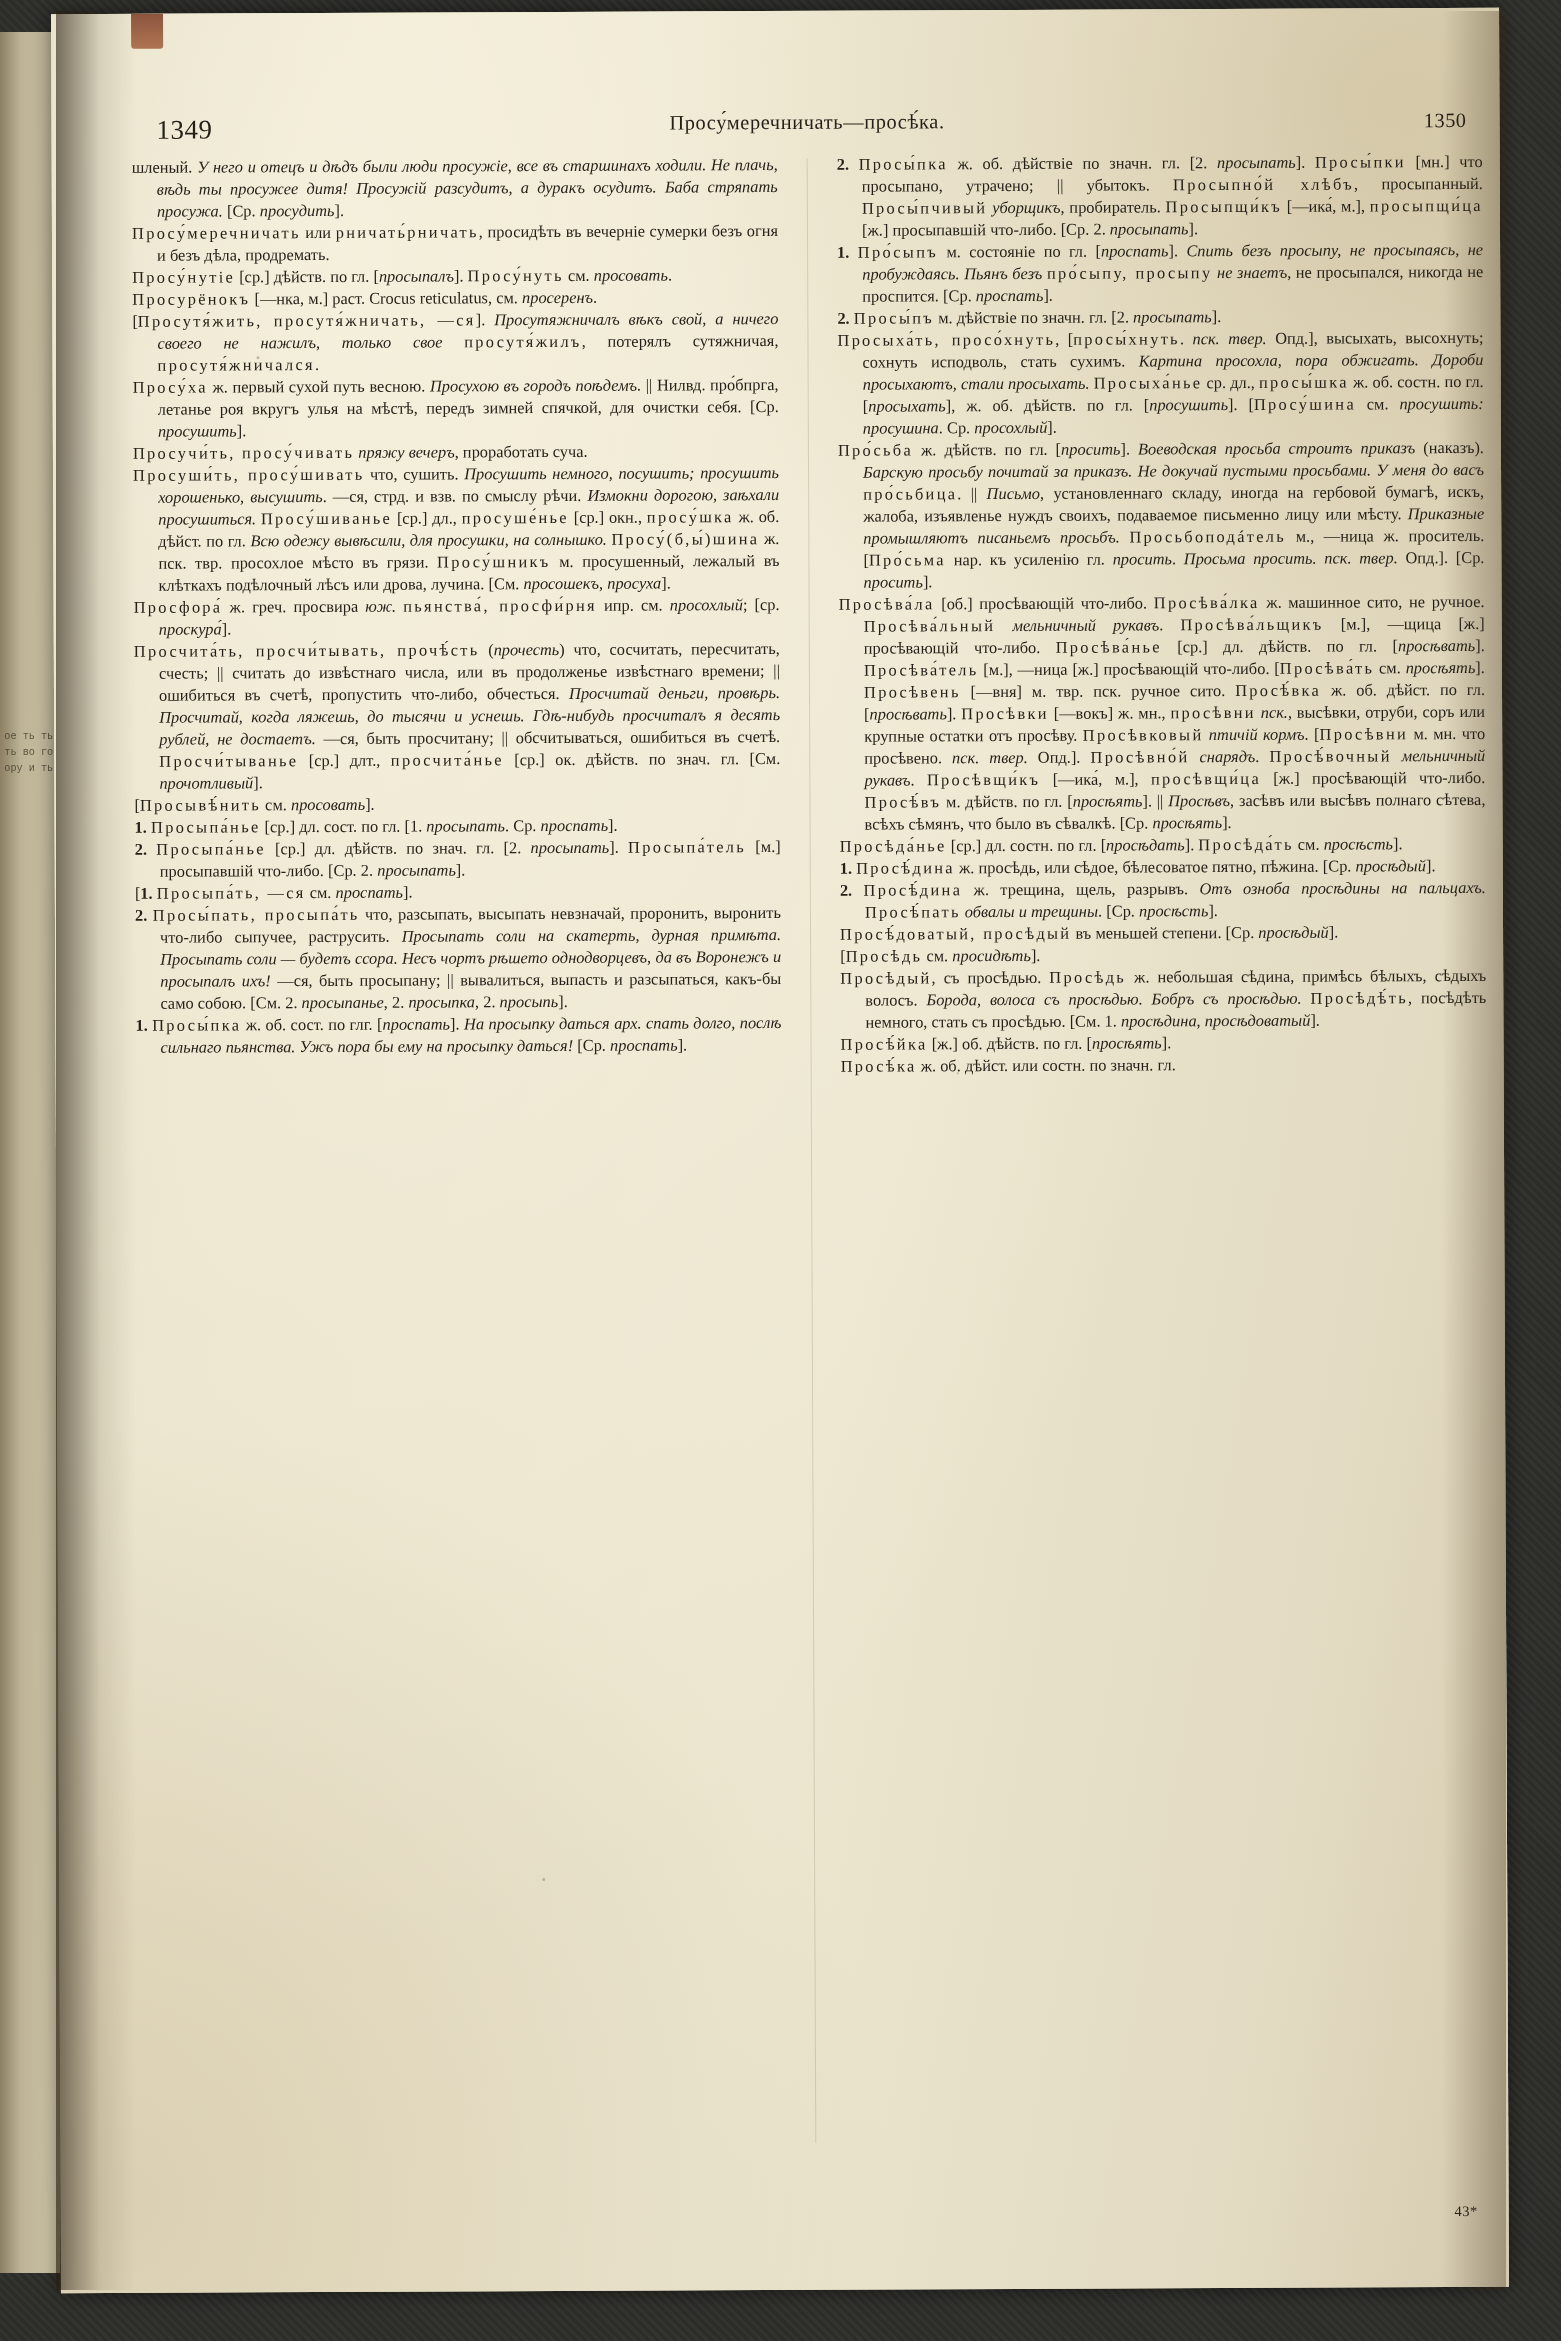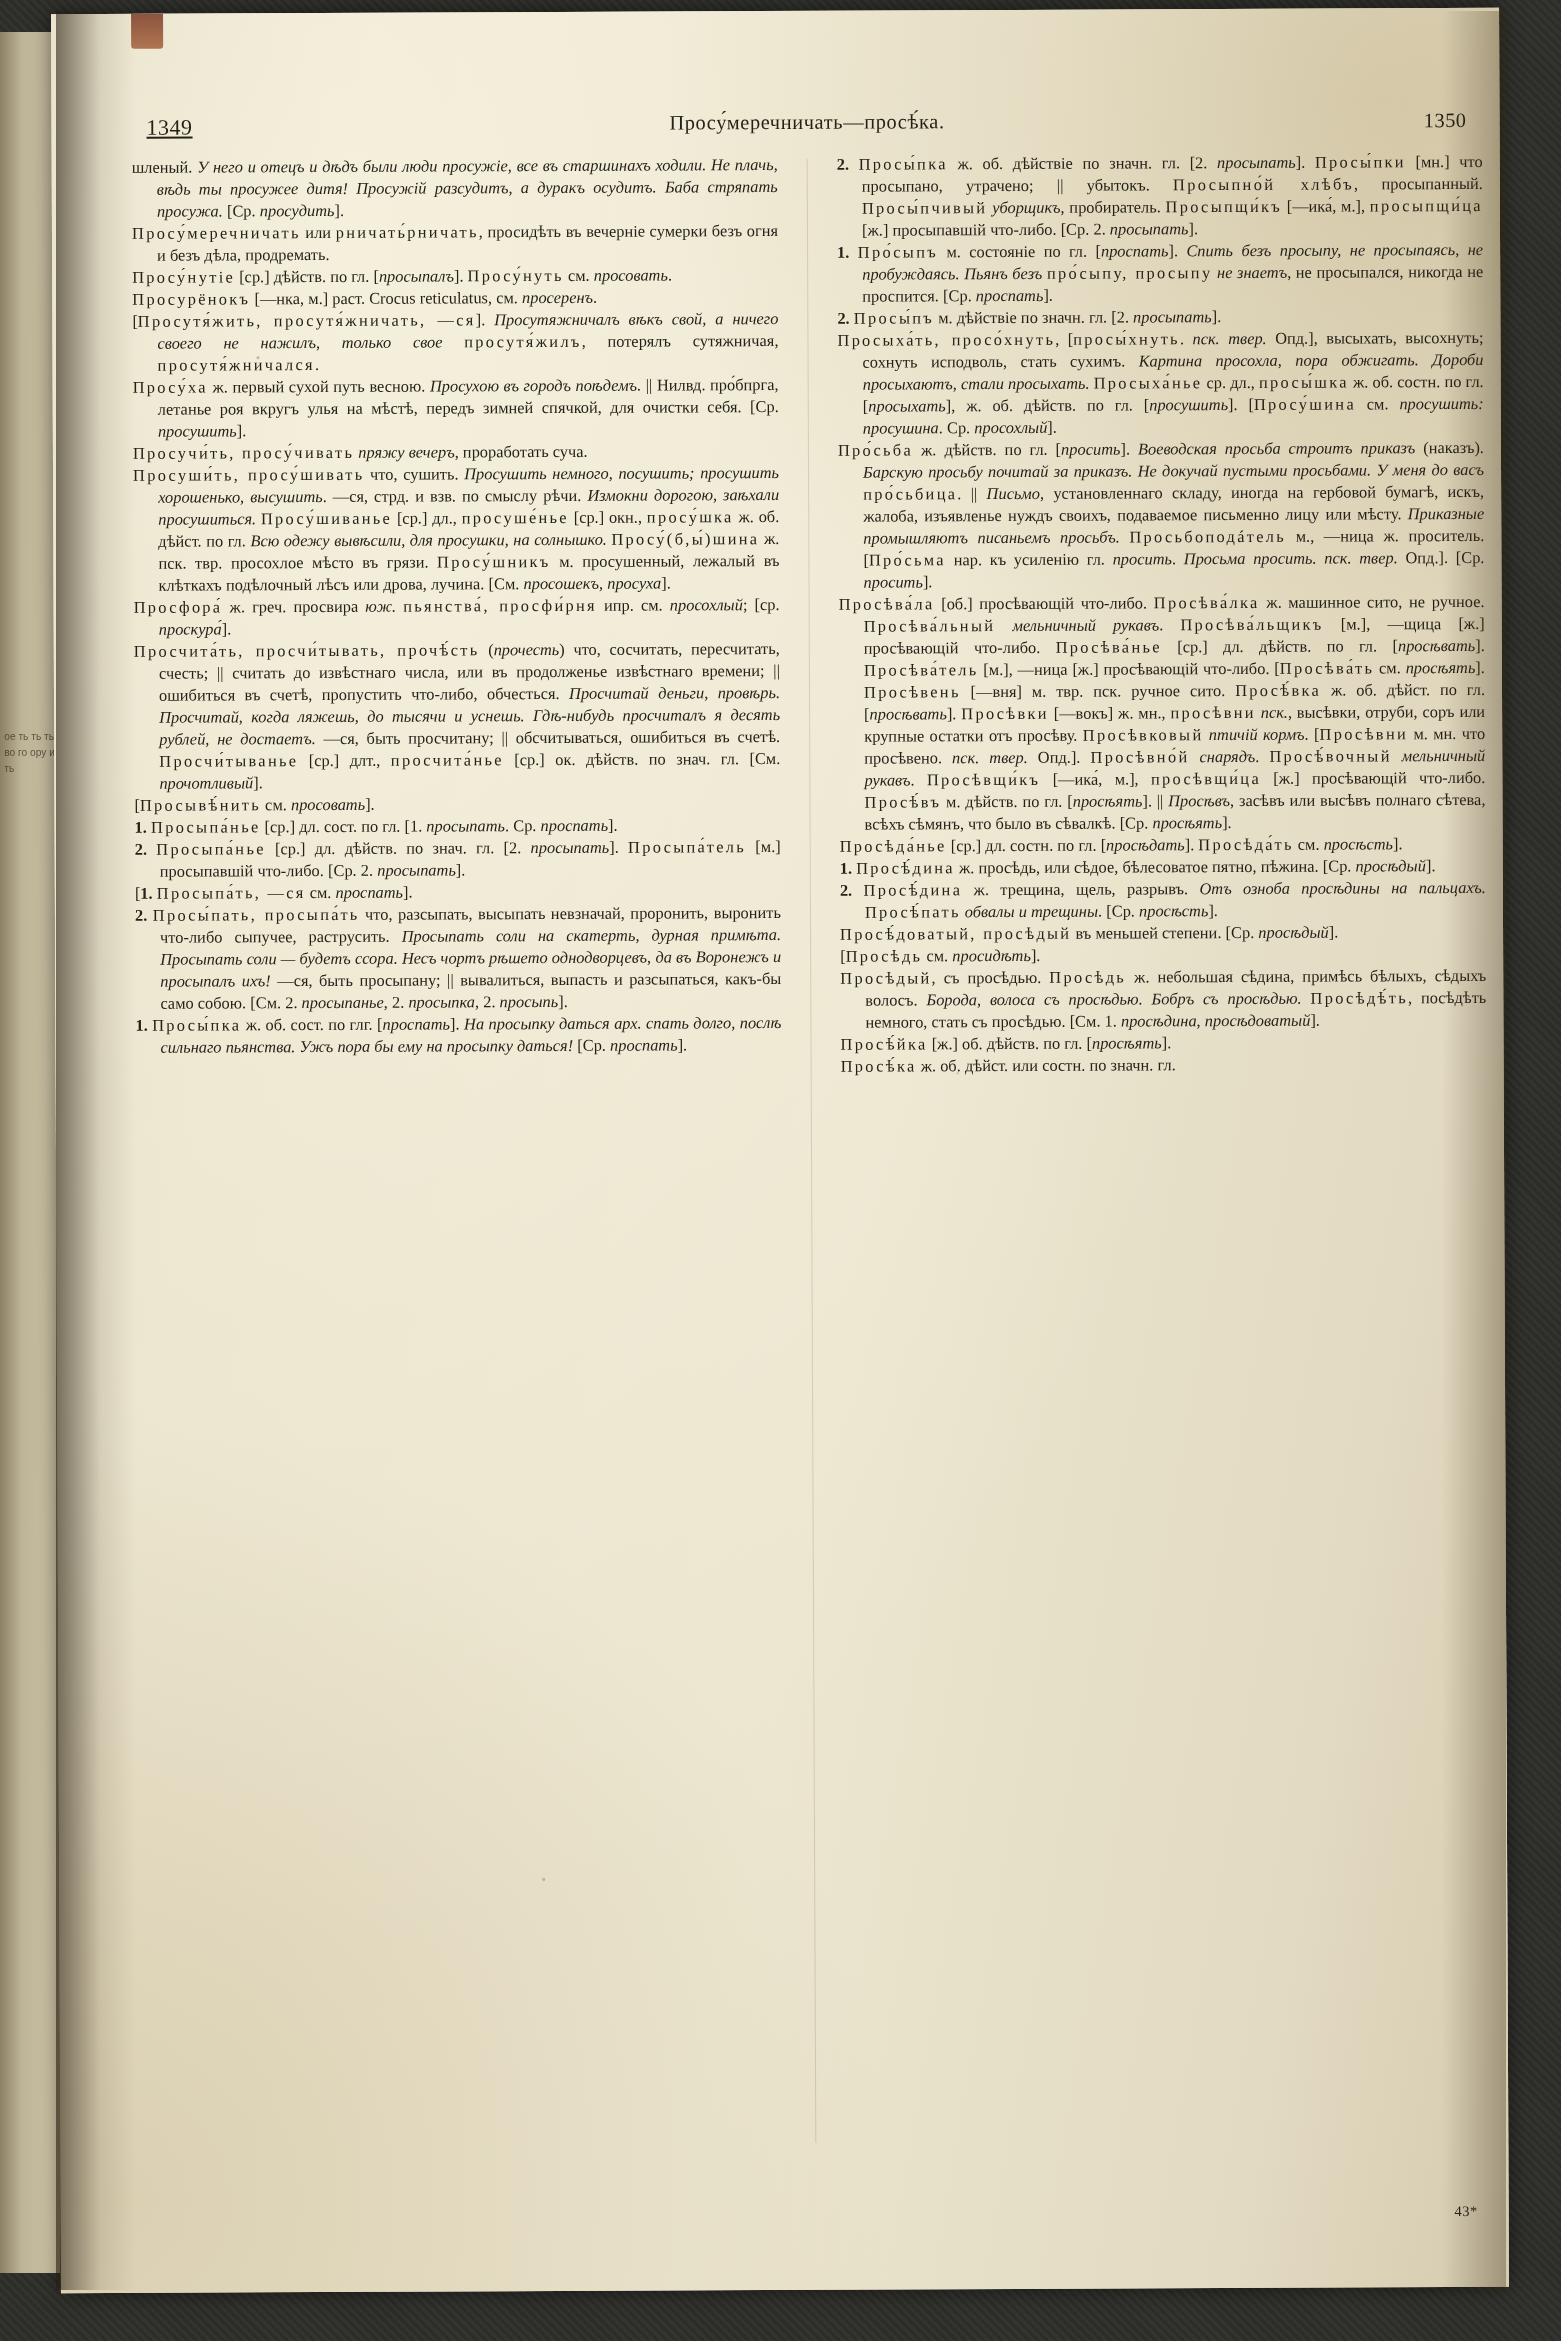--- a/index.html
+++ b/index.html
@@ -72,21 +72,21 @@
     background: linear-gradient(to right, #8d8064 0%, #bdb396 35%, #cfc6a8 100%);
   }
   #prev-page-text {
     position: absolute;
     left: 4.3px;
     top: 697px;
     width: 51px;
     color: #3a3324;
     font-size: 10.2px;
     line-height: 16px;
-    font-family: Liberation Sans, sans-serif;
+    font-family: Liberation Mono, monospace;
     opacity: 0.75;
     word-break: break-all;
   }
   
   #binding-mark {
     position: absolute;
     left: 80px;
     top: 0px;
     width: 32px;
     height: 35px;
@@ -105,25 +105,24 @@
     color: #241f17;
   }
   #running-head {
     position: relative;
     height: 38px;
     font-size: 20px;
     letter-spacing: 0.3px;
   }
   #page-number-left {
     position: absolute;
-    left: 15px;
+    left: 25px;
     top: 4.3px;
-    font-size: 22px;
+    font-size: 27px;
     letter-spacing: 0.5px;
-    text-decoration: underline;
   }
   #running-title {
     position: absolute;
     left: 0;
     right: 0;
     top: 3.2px;
     text-align: center;
     font-size: 20.4px;
     letter-spacing: 0.6px;
   }

